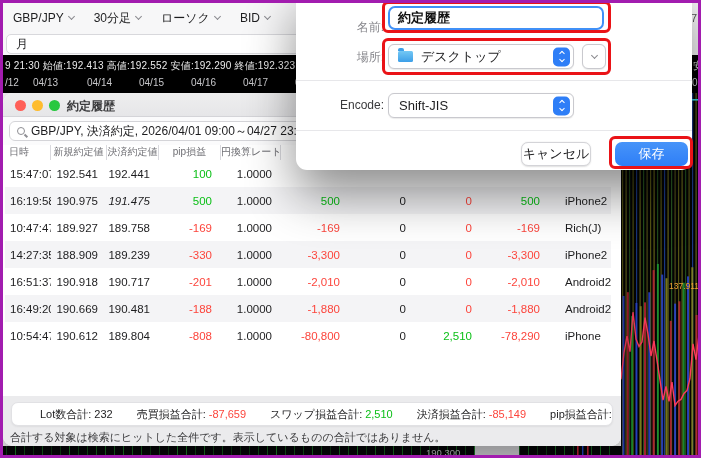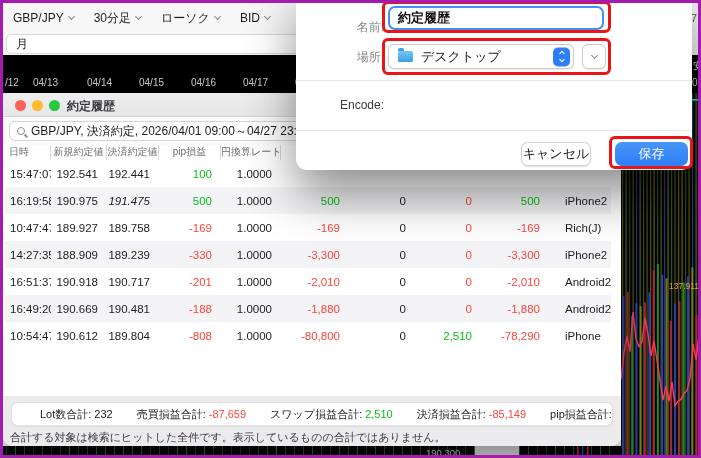--- a/index.html
+++ b/index.html
@@ -107,20 +107,21 @@
   </div>
 
   <div class="filter-row">
     <div class="filter-field">
       <span>月</span>
       <span class="clear-btn"></span>
     </div>
   </div>
 
   <div class="ohlc-bar">
+    <span class="ohlc-text">9 21:30  始値:192.413  高値:192.552  安値:192.290  終値:192.323</span>
     <span class="ohlc-frag-top">安値</span>
   </div>
 
   <div class="date-axis">
     <span class="axis-frag">02</span>
   <span class="date-label" style="left: 2px;">/12</span>
       <span class="date-label" style="left: 30px;">04/13</span>
       <span class="date-label" style="left: 84px;">04/14</span>
       <span class="date-label" style="left: 136px;">04/15</span>
       <span class="date-label" style="left: 188px;">04/16</span>
@@ -397,20 +398,27 @@
           <span class="stp-dn"></span>
         </span>
     </div>
     <div class="disclose-btn">
       <span class="chev" style="margin:0 0 2px 0;"></span>
     </div>
 
     <div class="dlg-divider" style="top:93px;"></div>
 
     <span class="dlg-label dark" style="left:8px;top:111px;">Encode:</span>
+    <div class="dropdown" style="left:92px;top:106px;width:186px;">
+      <span style="padding-left:10px;">Shift-JIS</span>
+      <span class="stepper">
+          <span class="stp-up"></span>
+          <span class="stp-dn"></span>
+        </span>
+    </div>
 
     <div class="dlg-divider" style="top:143px;"></div>
 
     <div class="btn btn-save">保存</div>
     <div class="btn btn-cancel">キャンセル</div>
 
     <div class="anno" style="left:86px;top:14px;width:229px;height:32px;"></div>
     <div class="anno" style="left:86px;top:51px;width:229px;height:37px;"></div>
     <div class="anno" style="left:313px;top:149px;width:84px;height:33px;"></div>
   </div>

